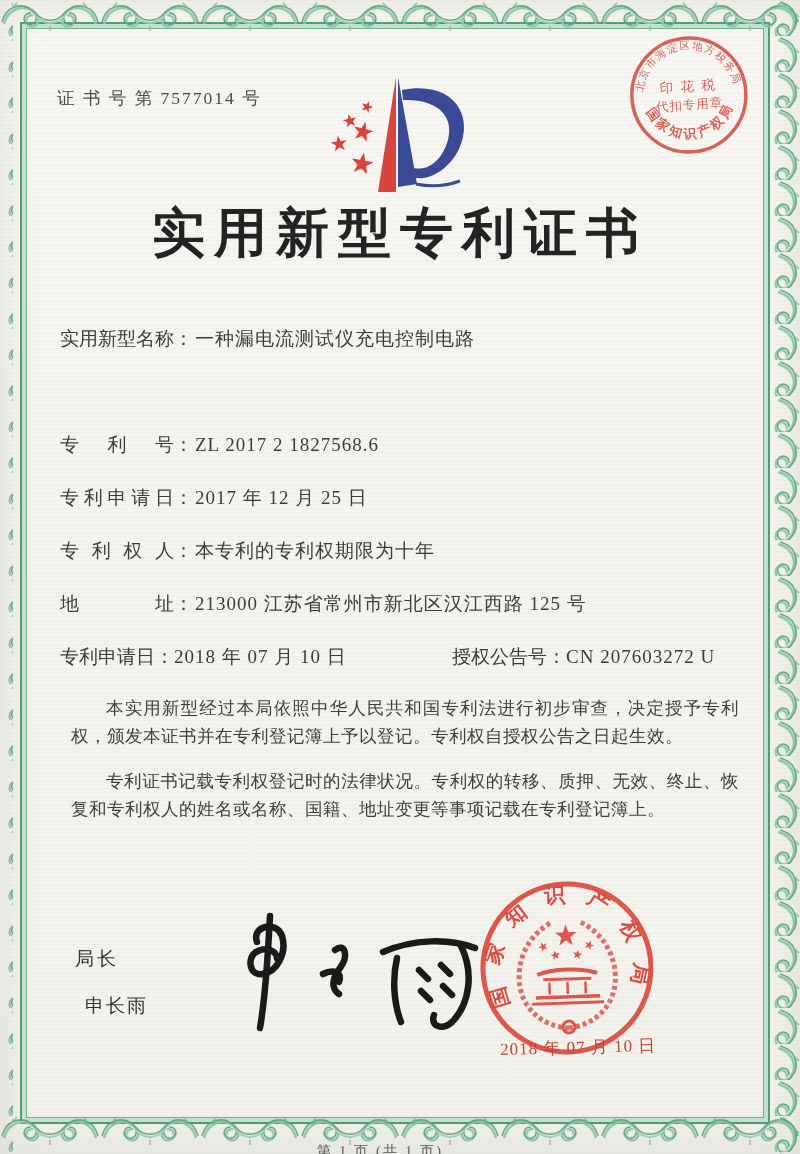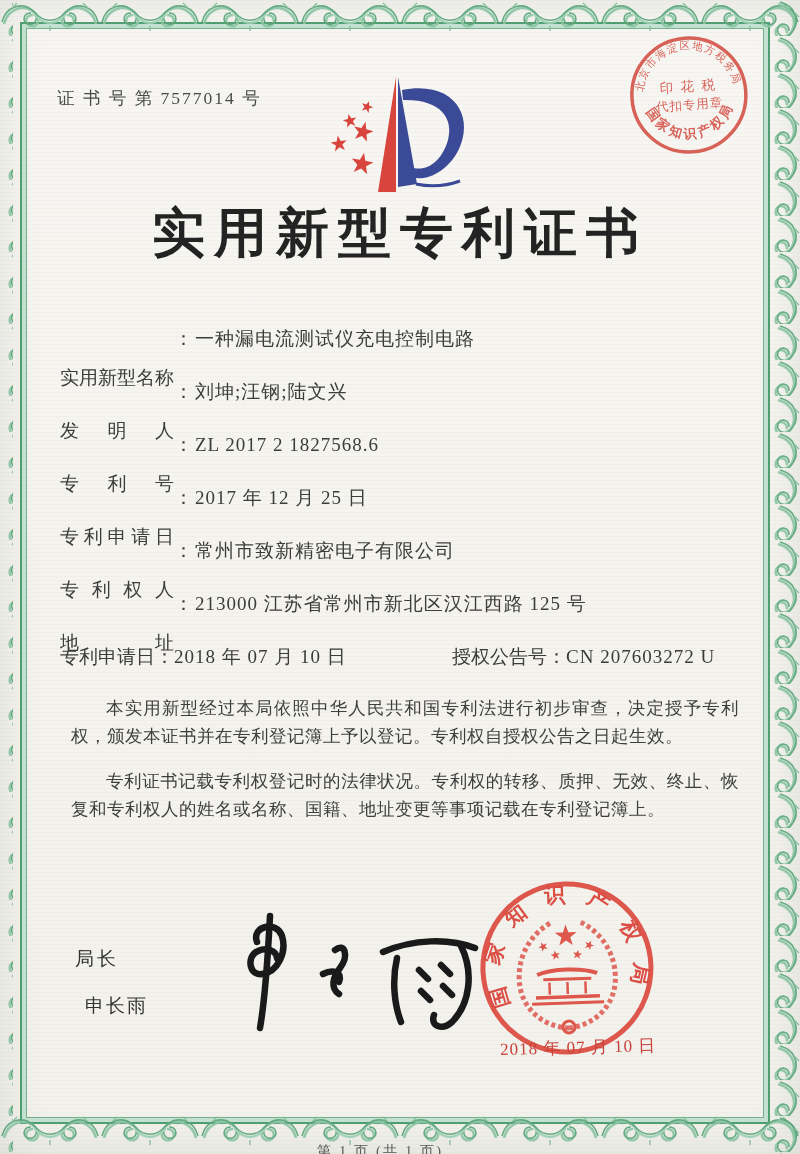--- a/index.html
+++ b/index.html
@@ -21,21 +21,21 @@
   .orn{position:absolute;z-index:2;line-height:0;opacity:.9;}
   .orn-top{left:0;top:0;}
   .orn-bottom{left:0;bottom:0;}
   .orn-right{right:0;top:0;}
   .orn-left{left:0;top:0;}
   .txt{position:absolute;z-index:3;color:#3b3b3b;}
   .cert-no{left:57px;top:86px;font-size:17.5px;letter-spacing:2px;color:#4a4a4a;}
   .title{left:0;top:198px;width:100%;text-align:center;font-size:53px;font-weight:bold;
          letter-spacing:9px;color:#232323;}
   .field-row{left:60px;font-size:19px;color:#3c3c3c;white-space:nowrap;}
-  .field-label{display:inline-block;width:114px;text-align:justify;text-align-last:justify;vertical-align:top;margin-top:39px;}
+  .field-label{display:inline-block;width:114px;text-align:justify;text-align-last:justify;vertical-align:top;}
   .field-colon{display:inline-block;margin-right:2px;}
   .field-value{letter-spacing:1px;}
   .r0{top:326px;} .r1{top:379px;} .r2{top:432px;} .r3{top:485px;} .r4{top:538px;} .r5{top:591px;}
   .grant-left{left:60px;top:644px;font-size:19px;white-space:nowrap;}
   .grant-right{left:452px;top:644px;font-size:19px;white-space:nowrap;}
   .paras{left:55px;top:678px;width:700px;font-size:17.5px;line-height:28.4px;
          text-align:justify;color:#3e3e3e;letter-spacing:0.5px;}
   .paras p{margin:16px;text-indent:2em;}
   .signoff-title{left:75px;top:946px;font-size:19px;letter-spacing:3px;color:#333;}
   .signoff-name{left:85px;top:993px;font-size:19px;letter-spacing:2px;color:#333;}
@@ -131,31 +131,28 @@
         <textPath href="#tax-arc-bottom" startOffset="50%" text-anchor="middle">国家知识产权局</textPath>
       </text>
     </svg>
   </div>
 
   <div class="txt title">实用新型专利证书</div>
 
   <div class="txt field-row r0">
     <span class="field-label">实用新型名称</span><span class="field-colon">：</span><span class="field-value">一种漏电流测试仪充电控制电路</span>
   </div>
-  <div class="txt field-row r1">
-    <span class="field-label">发明人</span><span class="field-colon">：</span><span class="field-value">刘坤;汪钢;陆文兴</span>
-  </div>
   <div class="txt field-row r2">
     <span class="field-label">专利号</span><span class="field-colon">：</span><span class="field-value">ZL 2017 2 1827568.6</span>
   </div>
   <div class="txt field-row r3">
     <span class="field-label">专利申请日</span><span class="field-colon">：</span><span class="field-value">2017 年 12 月 25 日</span>
   </div>
   <div class="txt field-row r4">
-    <span class="field-label">专利权人</span><span class="field-colon">：</span><span class="field-value">常州市致新精密电子有限公司</span>
+    <span class="field-label">专利权人</span><span class="field-colon">：</span><span class="field-value">本专利的专利权期限为十年</span>
   </div>
   <div class="txt field-row r5">
     <span class="field-label">地址</span><span class="field-colon">：</span><span class="field-value">213000  江苏省常州市新北区汉江西路 125 号</span>
   </div>
 
   <div class="txt grant-left">
     <span>专利申请日</span><span>：</span><span class="field-value">2018 年 07 月 10 日</span>
   </div>
   <div class="txt grant-right">
     <span>授权公告号</span><span>：</span><span class="field-value">CN 207603272 U</span>

